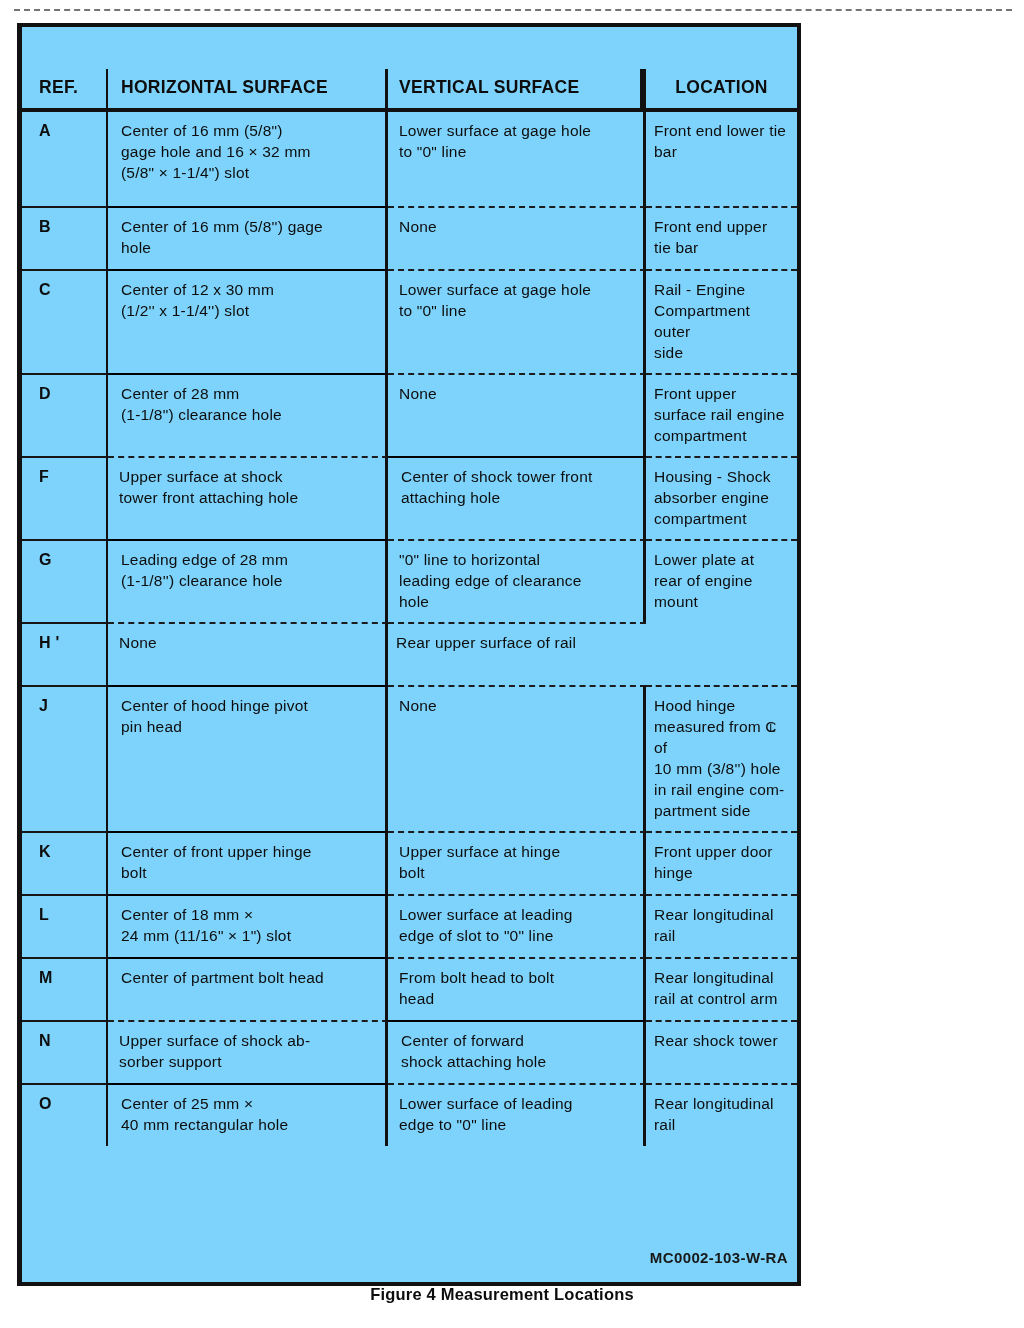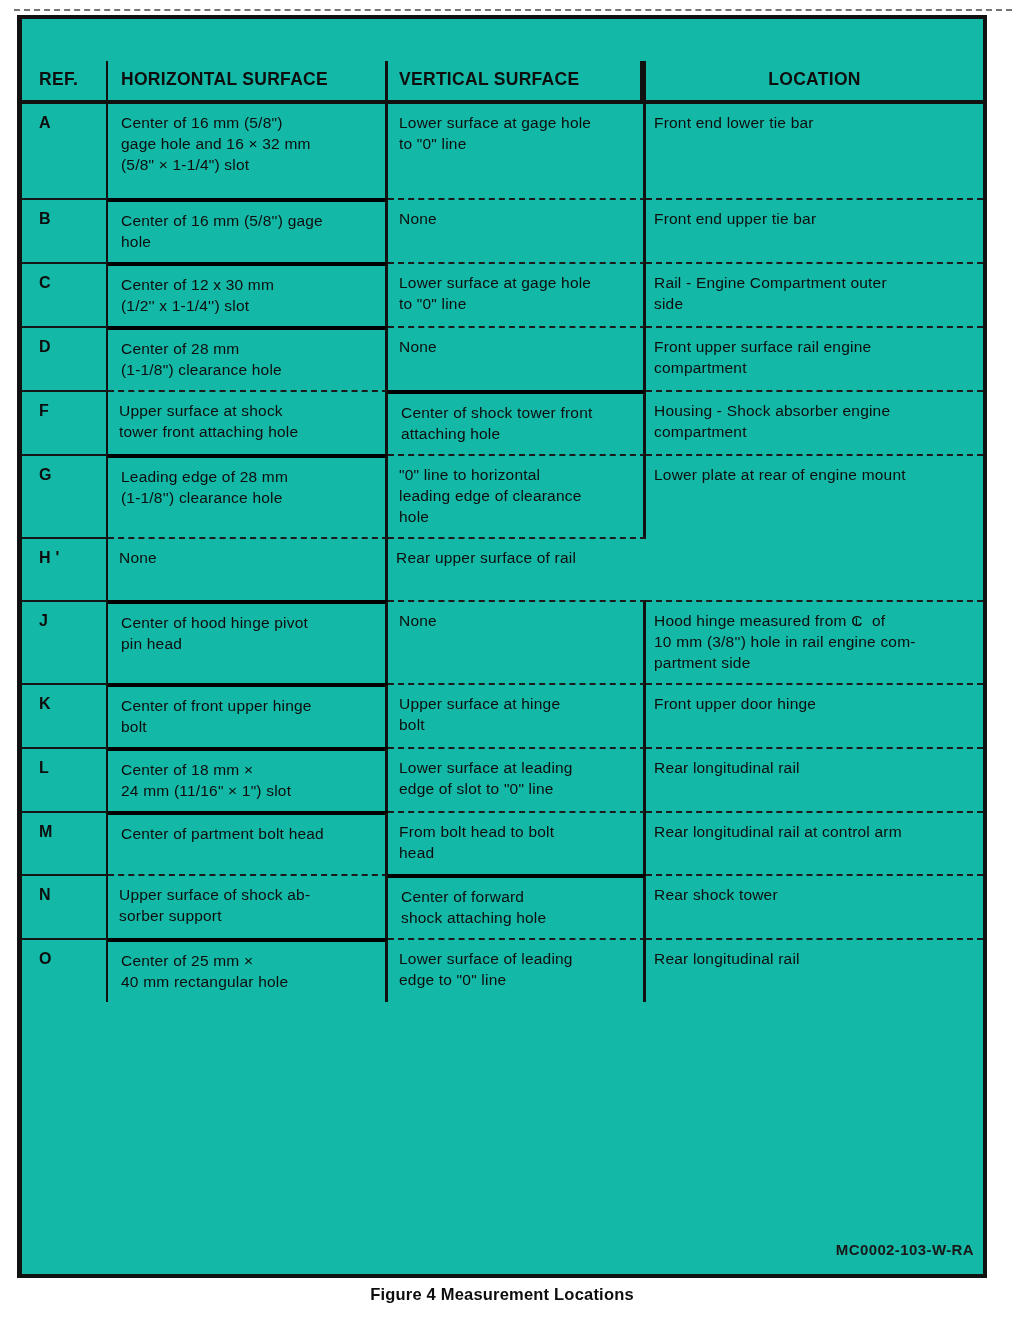--- a/index.html
+++ b/index.html
@@ -17,26 +17,26 @@
   .scan-artifact-top {
     position: absolute;
     top: 9px; left: 14px; right: 12px;
     border-top: 2px dashed #2a2a2a;
     opacity: .65;
   }
 
   
   .sheet {
     position: absolute;
-    left: 17px; top: 15px;
-    width: 970px; height: 1263px;
+    left: 17px; top: 23px;
+    width: 784px; height: 1263px;
     box-sizing: border-box;
     border: 4px solid #111;
     border-left-width: 5px;
-    background: #14b8a6;
+    background: #7dd3fc;
   }
 
   :root { --cols: 86px 280px 258px 1fr; }
 
   .mtable { margin-top: 42px; }
 
   .thead, .trow {
     display: grid;
     grid-template-columns: var(--cols);
   }
@@ -65,21 +65,21 @@
   }
   .trow .c-ref {
     border-right: 2px solid #111;
     border-top: 2px solid #151515;
     padding-left: 17px;
     font-size: 16px;
     font-weight: bold;
   }
   .trow .c-horiz {
     border-right: 3px solid #111;
-    border-top: 4px solid #000000;
+    border-top: 2px solid #000000;
     padding-left: 13px;
   }
   .trow .c-vert {
     border-right: 3px solid #111;
     border-top: 2px dashed #1b1b1b;
     padding-left: 11px;
   }
   .trow .c-loc {
     border-top: 2px dashed #1b1b1b;
     text-align: left;

